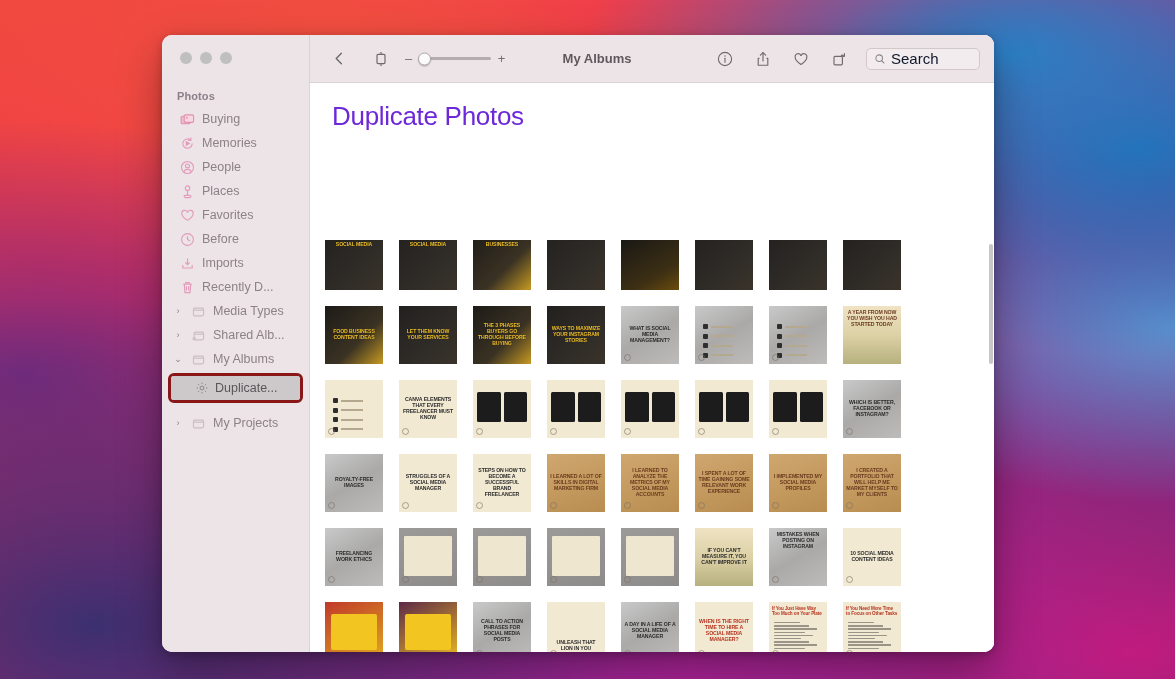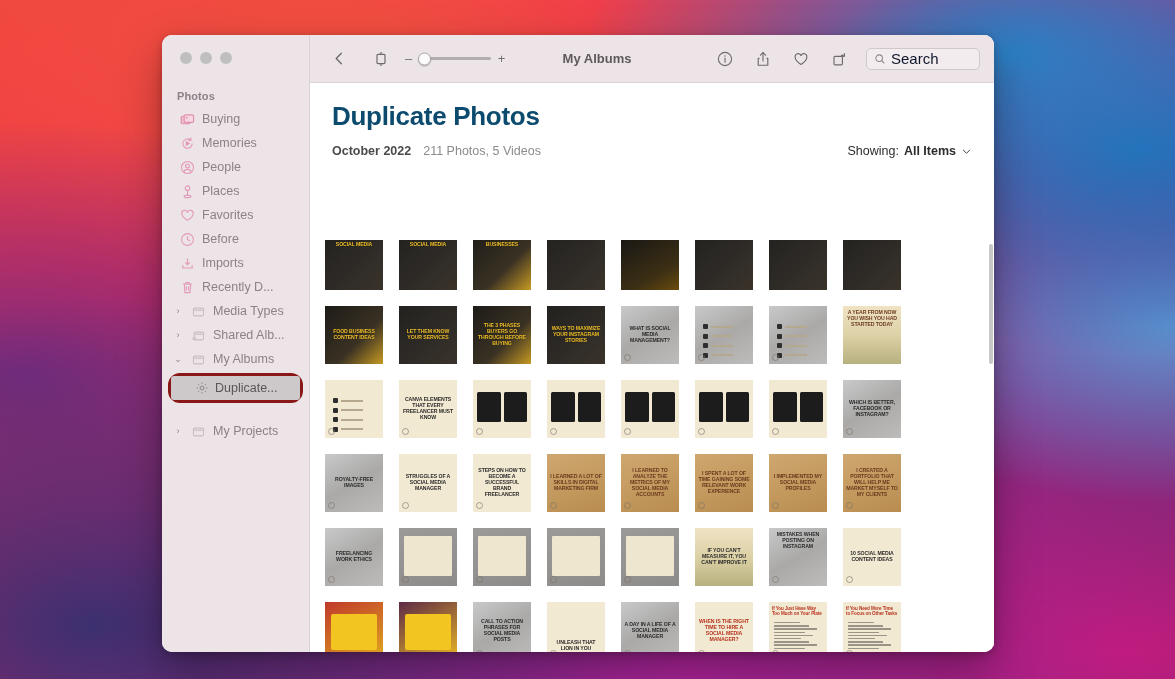--- a/index.html
+++ b/index.html
@@ -58,23 +58,23 @@
     height: 24px; margin: 0 8px; padding-left: 10px;
     border-radius: 5px; cursor: default;
     font-size: 12.5px; color: #8c8288;
     white-space: nowrap;
   }
   .side-item .ico { width: 15px; height: 15px; flex: 0 0 15px; display:block; }
   .side-item.group { padding-left: 2px; }
   .twisty { width: 12px; flex: 0 0 12px; text-align: center; color: #8b8287; font-size: 9px; line-height: 1; }
 
   .dup-wrap {
-    margin: 2px 6px 16px 6px;
+    margin: 2px 6px 8px 6px;
     border: 3px solid #8a1717;
-    border-radius: 12px;
+    border-radius: 6px;
     padding: 0;
   }
   .dup-item {
     display: flex; align-items: center; gap: 6px;
     height: 24px; padding-left: 24px;
     background: #cdc9ca; border-radius: 3px;
     font-size: 12.5px; color: #5b5459;
   }
   .dup-item .ico { width: 14px; height: 14px; flex: 0 0 14px; }
 
@@ -112,21 +112,21 @@
     width: 114px; height: 22px;
     border: 1px solid #d2c8cc; border-radius: 5px;
     background: rgba(255,255,255,.32);
     display: flex; align-items: center; gap: 5px;
     padding: 0 7px;
   }
   .search-ph { font-size: 15px; color: #0f172a; }
 
   .content { flex: 1; position: relative; overflow: hidden; background:#fff; }
   .page-head { padding: 18px 22px 0 22px; }
-  .page-title { font-size: 26px; font-weight: bold; color: #0c4a6e; letter-spacing: -.3px; }
+  .page-title { font-size: 26px; font-weight: normal; color: #6d28d9; letter-spacing: -.3px; }
   .meta-row {
     display: flex; align-items: baseline;
     margin-top: 12px; padding-bottom: 8px;
   }
   .meta-date { font-size: 12.5px; font-weight: bold; color: #4b4b4b; }
   .meta-count { font-size: 12.5px; color: #8b8b8b; margin-left: 12px; }
   .showing { margin-left: auto; font-size: 12.5px; color: #2d2d2d; display: flex; align-items: center; gap: 5px; }
   .showing b { font-weight: bold; }
 
   .grid-clip { position: absolute; left: 0; right: 0; top: 0; bottom: 0; overflow: hidden; }
@@ -418,31 +418,20 @@
           <circle cx="6.9" cy="6.9" r="4.4"></circle>
             <path d="M10.2 10.2l3.2 3.2"></path>
         </svg>
         <span class="search-ph">Search</span>
       </div>
     </div>
 
     <div class="content">
       <div class="page-head">
         <div class="page-title">Duplicate Photos</div>
-        <div class="meta-row">
-          <span class="meta-date">October 2022</span>
-          <span class="meta-count">211 Photos, 5 Videos</span>
-          <span class="showing">
-            <span>Showing:</span>
-              <b>All Items</b>
-            <svg viewBox="0 0 16 16" width="11" height="11" fill="none" stroke="#2d2d2d" stroke-width="1.3" stroke-linecap="round" stroke-linejoin="round">
-                <path d="M3.4 6L8 10.6 12.6 6"></path>
-              </svg>
-          </span>
-        </div>
       </div>
 
       <div class="grid-clip" style="top:157px;">
         <div class="grid" id="grid" style="top:-16px;">
             <div class="cell">
               <div class="thumb t-dark">
                 <div class="tl-txt pos-top c-gold">Customers Using Social Media</div>
               </div>
             </div>
             <div class="cell">

